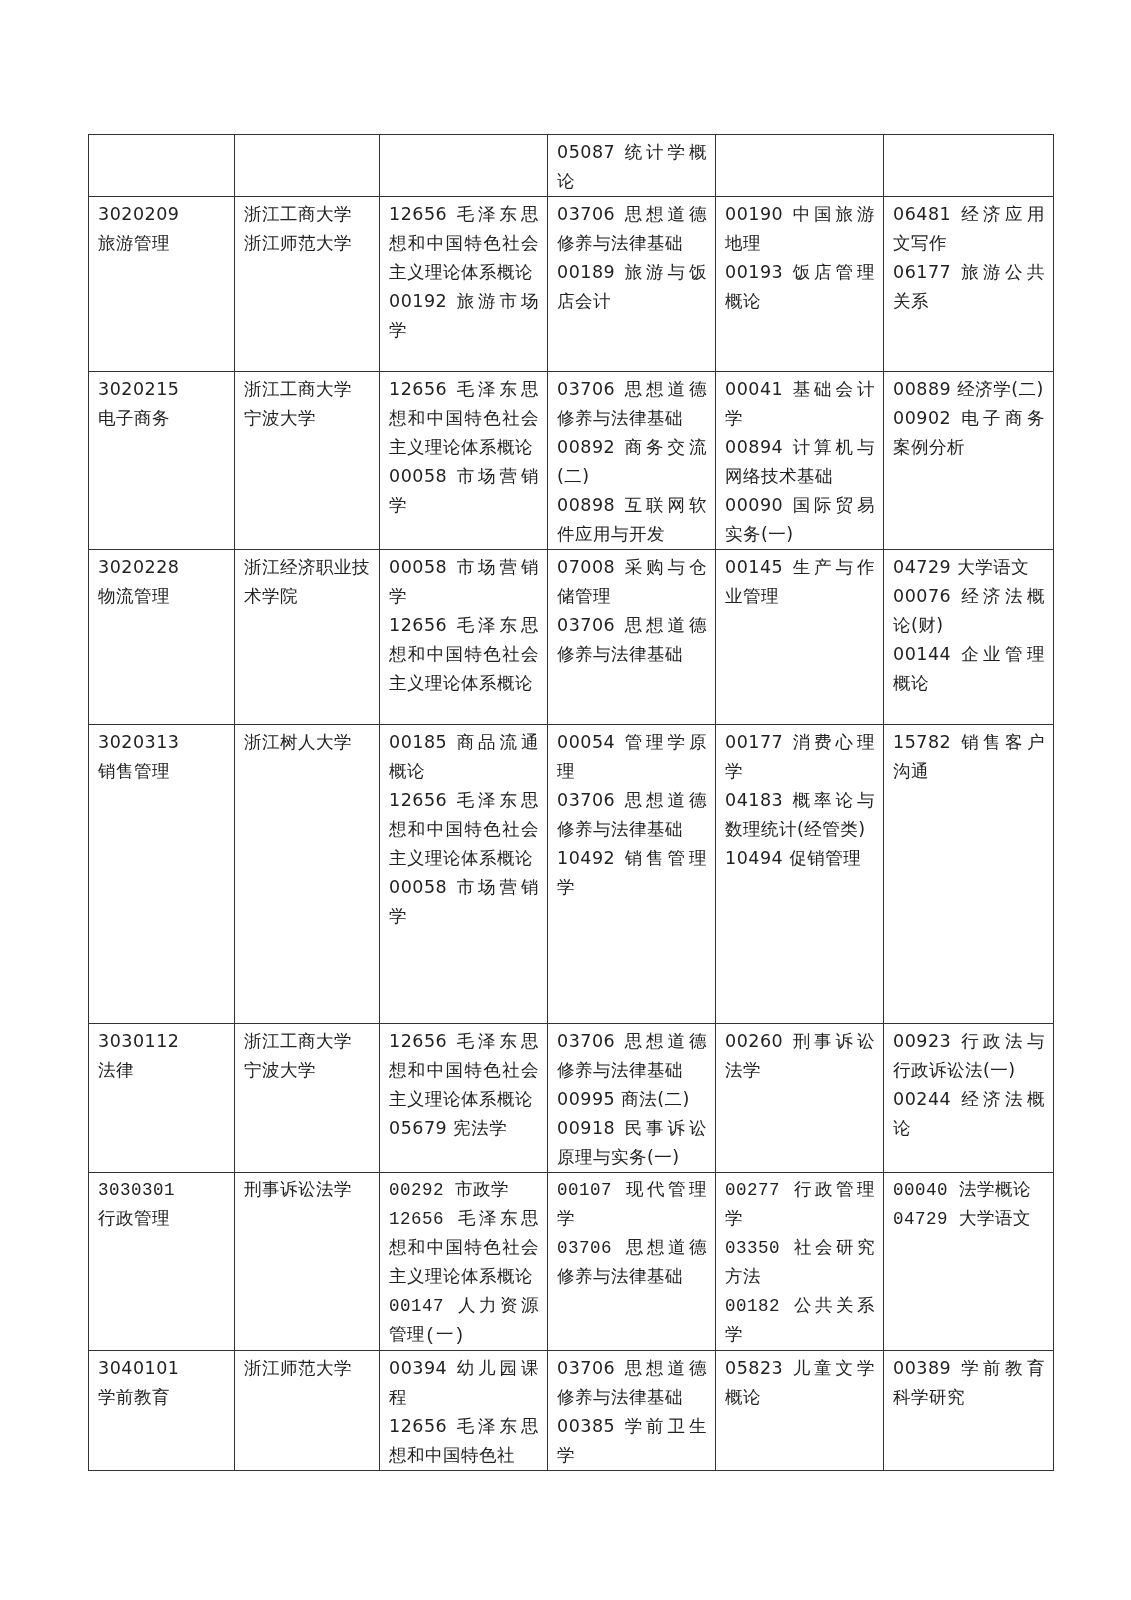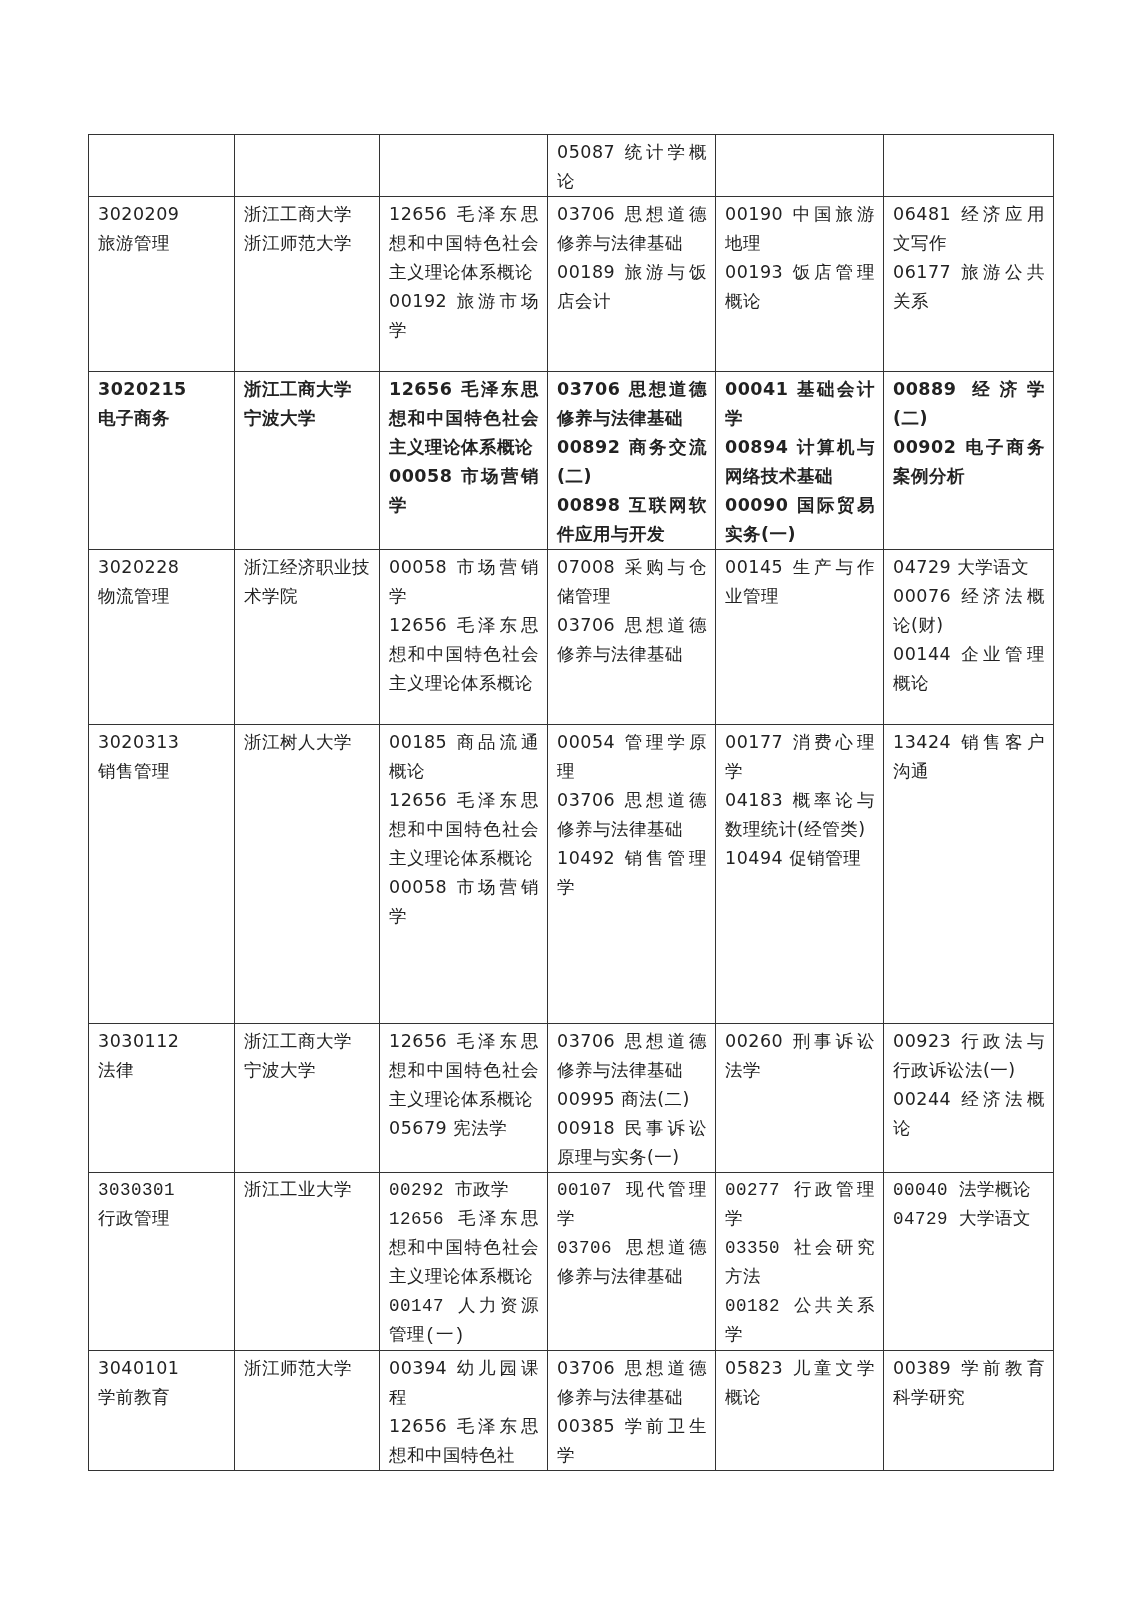--- a/index.html
+++ b/index.html
@@ -70,21 +70,21 @@
           </td>
           <td>
             <span class="cell-text">00190 中国旅游地理</span>
             <span class="cell-text">00193 饭店管理概论</span>
           </td>
           <td>
             <span class="cell-text">06481 经济应用文写作</span>
             <span class="cell-text">06177 旅游公共关系</span>
           </td>
         </tr>
-        <tr style="height: 175px; font-weight: bold;">
+        <tr style="height: 175px;">
           <td>
             <span class="line">3020215</span>
             <span class="line">电子商务</span>
           </td>
           <td>
             <span class="line">浙江工商大学</span>
             <span class="line">宁波大学</span>
           </td>
           <td>
             <span class="cell-text">12656 毛泽东思想和中国特色社会主义理论体系概论</span>
@@ -147,21 +147,21 @@
             <span class="cell-text">00054 管理学原理</span>
             <span class="cell-text">03706 思想道德修养与法律基础</span>
             <span class="cell-text">10492 销售管理学</span>
           </td>
           <td>
             <span class="cell-text">00177 消费心理学</span>
             <span class="cell-text">04183 概率论与数理统计(经管类)</span>
             <span class="cell-text">10494 促销管理</span>
           </td>
           <td>
-            <span class="cell-text">13424 销售客户沟通</span>
+            <span class="cell-text">15782 销售客户沟通</span>
           </td>
         </tr>
         <tr style="height: 146px; margin-top: 44px;">
           <td>
             <span class="line">3030112</span>
             <span class="line">法律</span>
           </td>
           <td>
             <span class="line">浙江工商大学</span>
             <span class="line">宁波大学</span>
@@ -182,21 +182,21 @@
             <span class="cell-text">00923 行政法与行政诉讼法(一)</span>
             <span class="cell-text">00244 经济法概论</span>
           </td>
         </tr>
         <tr style="height: 148px; font-family: Liberation Mono, monospace;">
           <td>
             <span class="line">3030301</span>
             <span class="line">行政管理</span>
           </td>
           <td>
-            <span class="line">浙江工业大学</span>
+            <span class="line">刑事诉讼法学</span>
           </td>
           <td>
             <span class="cell-text">00292 市政学</span>
             <span class="cell-text">12656 毛泽东思想和中国特色社会主义理论体系概论</span>
             <span class="cell-text">00147 人力资源管理(一)</span>
           </td>
           <td>
             <span class="cell-text">00107 现代管理学</span>
             <span class="cell-text">03706 思想道德修养与法律基础</span>
           </td>

